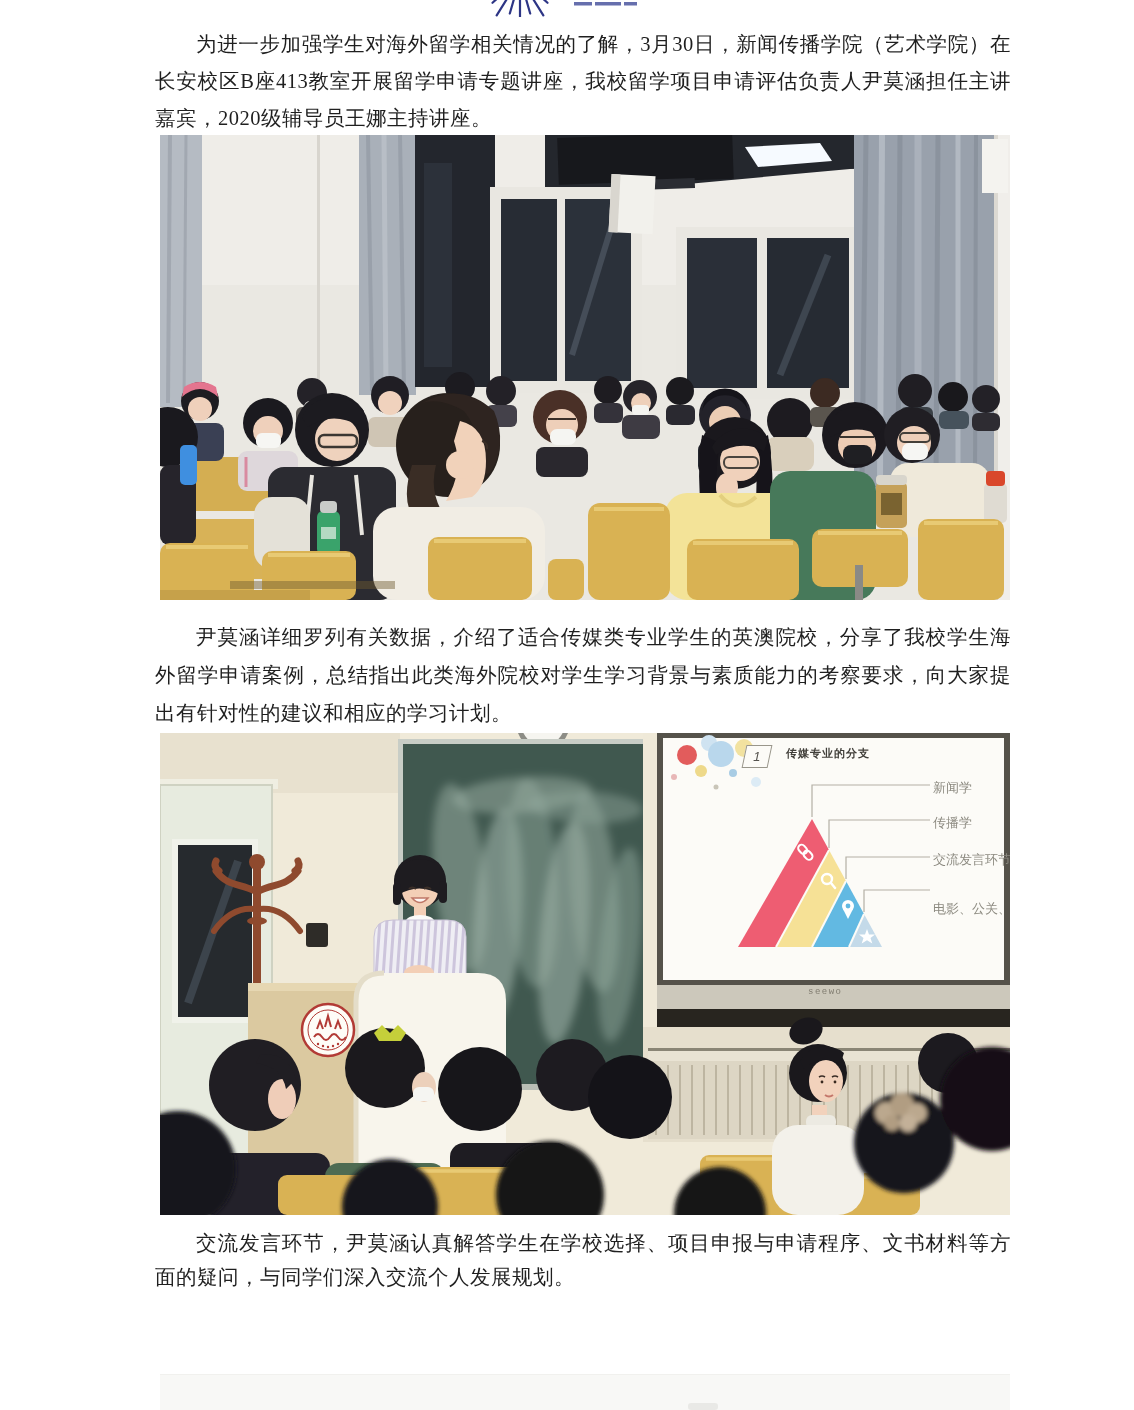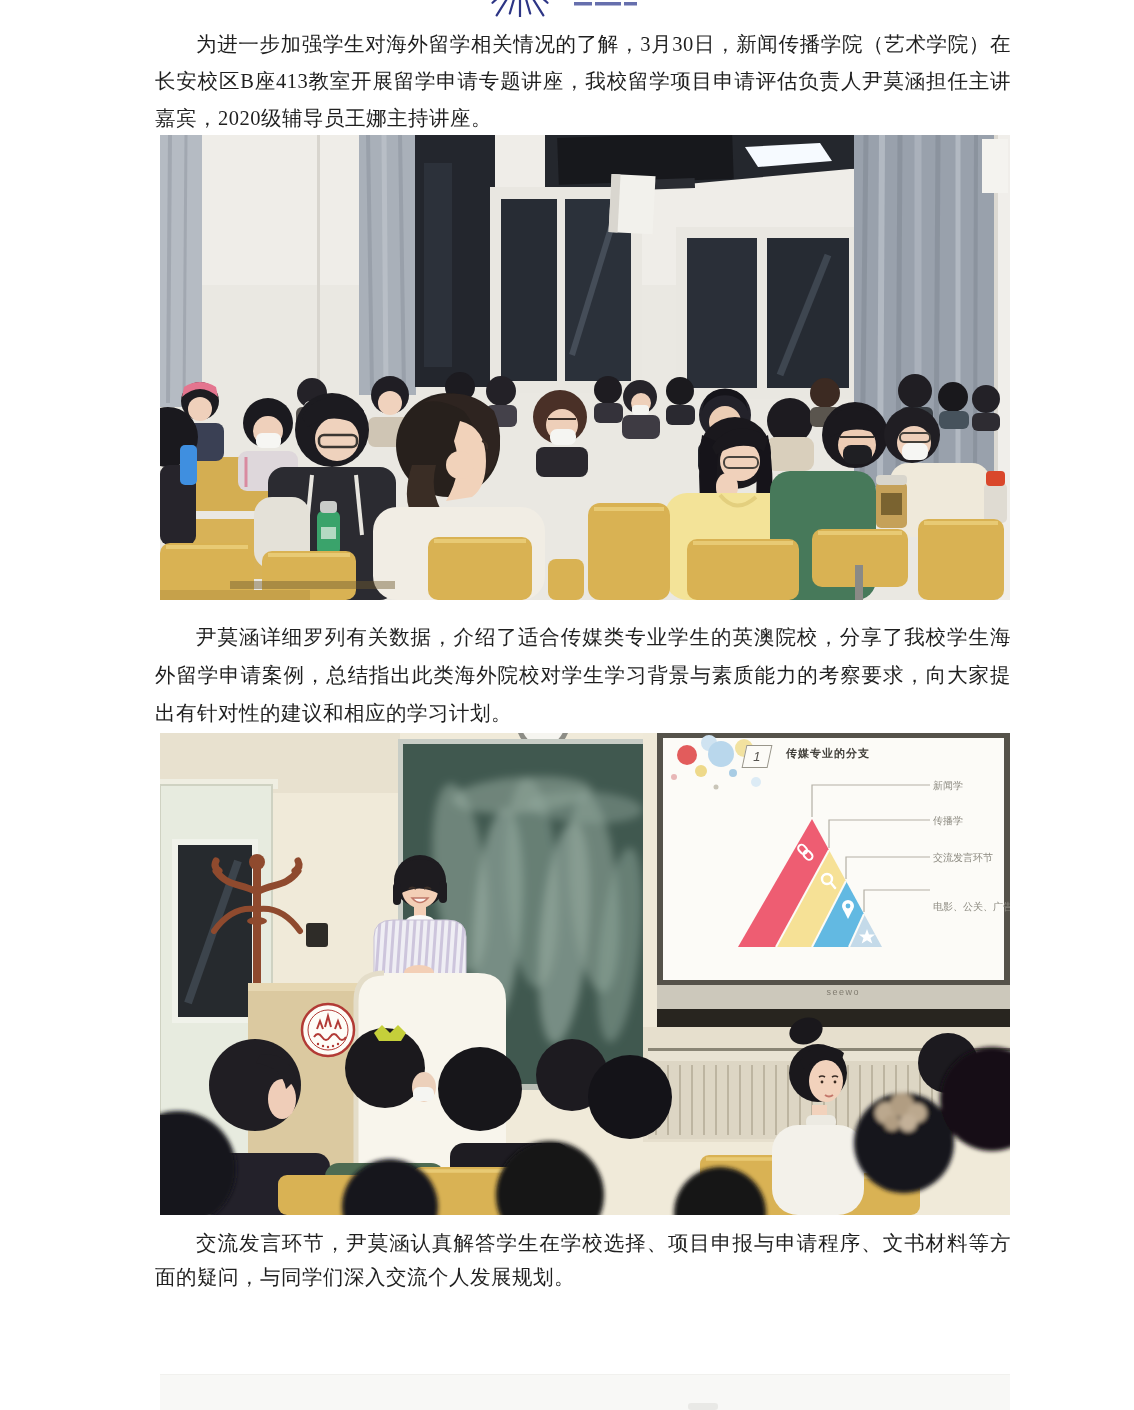--- a/index.html
+++ b/index.html
@@ -19,24 +19,24 @@
   .photo{left:160px;width:850px;overflow:hidden;background:#e9e7e2;}
   #photo1{top:135px;height:465px;}
   #photo2{top:733px;height:482px;background:#efe9d9;}
   .photo svg{position:absolute;left:0;top:0;}
   
   .slideNum{left:584px;top:12px;width:24px;height:21px;border:1.5px solid #99968b;
             transform:skewX(-12deg);font-family:"Liberation Sans",sans-serif;
             font-size:13px;line-height:21px;text-align:center;color:#55534e;background:#fcfbf7;}
   .slideTitle{left:626px;top:13px;font-family:Liberation Mono, monospace;
               font-weight:bold;font-size:11px;color:#403e39;letter-spacing:1px;white-space:nowrap;}
-  .slideLabel{left:773px;font-family:"Liberation Sans",sans-serif;font-size:10px;
+  .slideLabel{left:773px;font-family:"Liberation Sans",sans-serif;font-size:13px;
               color:#8c8a80;white-space:nowrap;}
   #lbl0{top:46px;} #lbl1{top:81px;font-family:Liberation Mono, monospace;} #lbl2{top:118px;} #lbl3{top:167px;}
-  .brand{left:648px;top:254px;width:52px;text-align:right;font-family:Liberation Sans, sans-serif;
+  .brand{left:648px;top:254px;width:52px;text-align:left;font-family:Liberation Mono, monospace;
          font-size:9px;letter-spacing:1.5px;color:#807c70;}
   
   #nextImg{left:160px;top:1374px;width:850px;height:36px;background:#f8f8f6;border-top:1px solid #f1f1ee;}
   #nextImgSmudge{left:688px;top:1403px;width:30px;height:7px;background:#e9e9e6;border-radius:3px;}
 </style>
 </head>
 <body>
 
 <div id="page">
 

